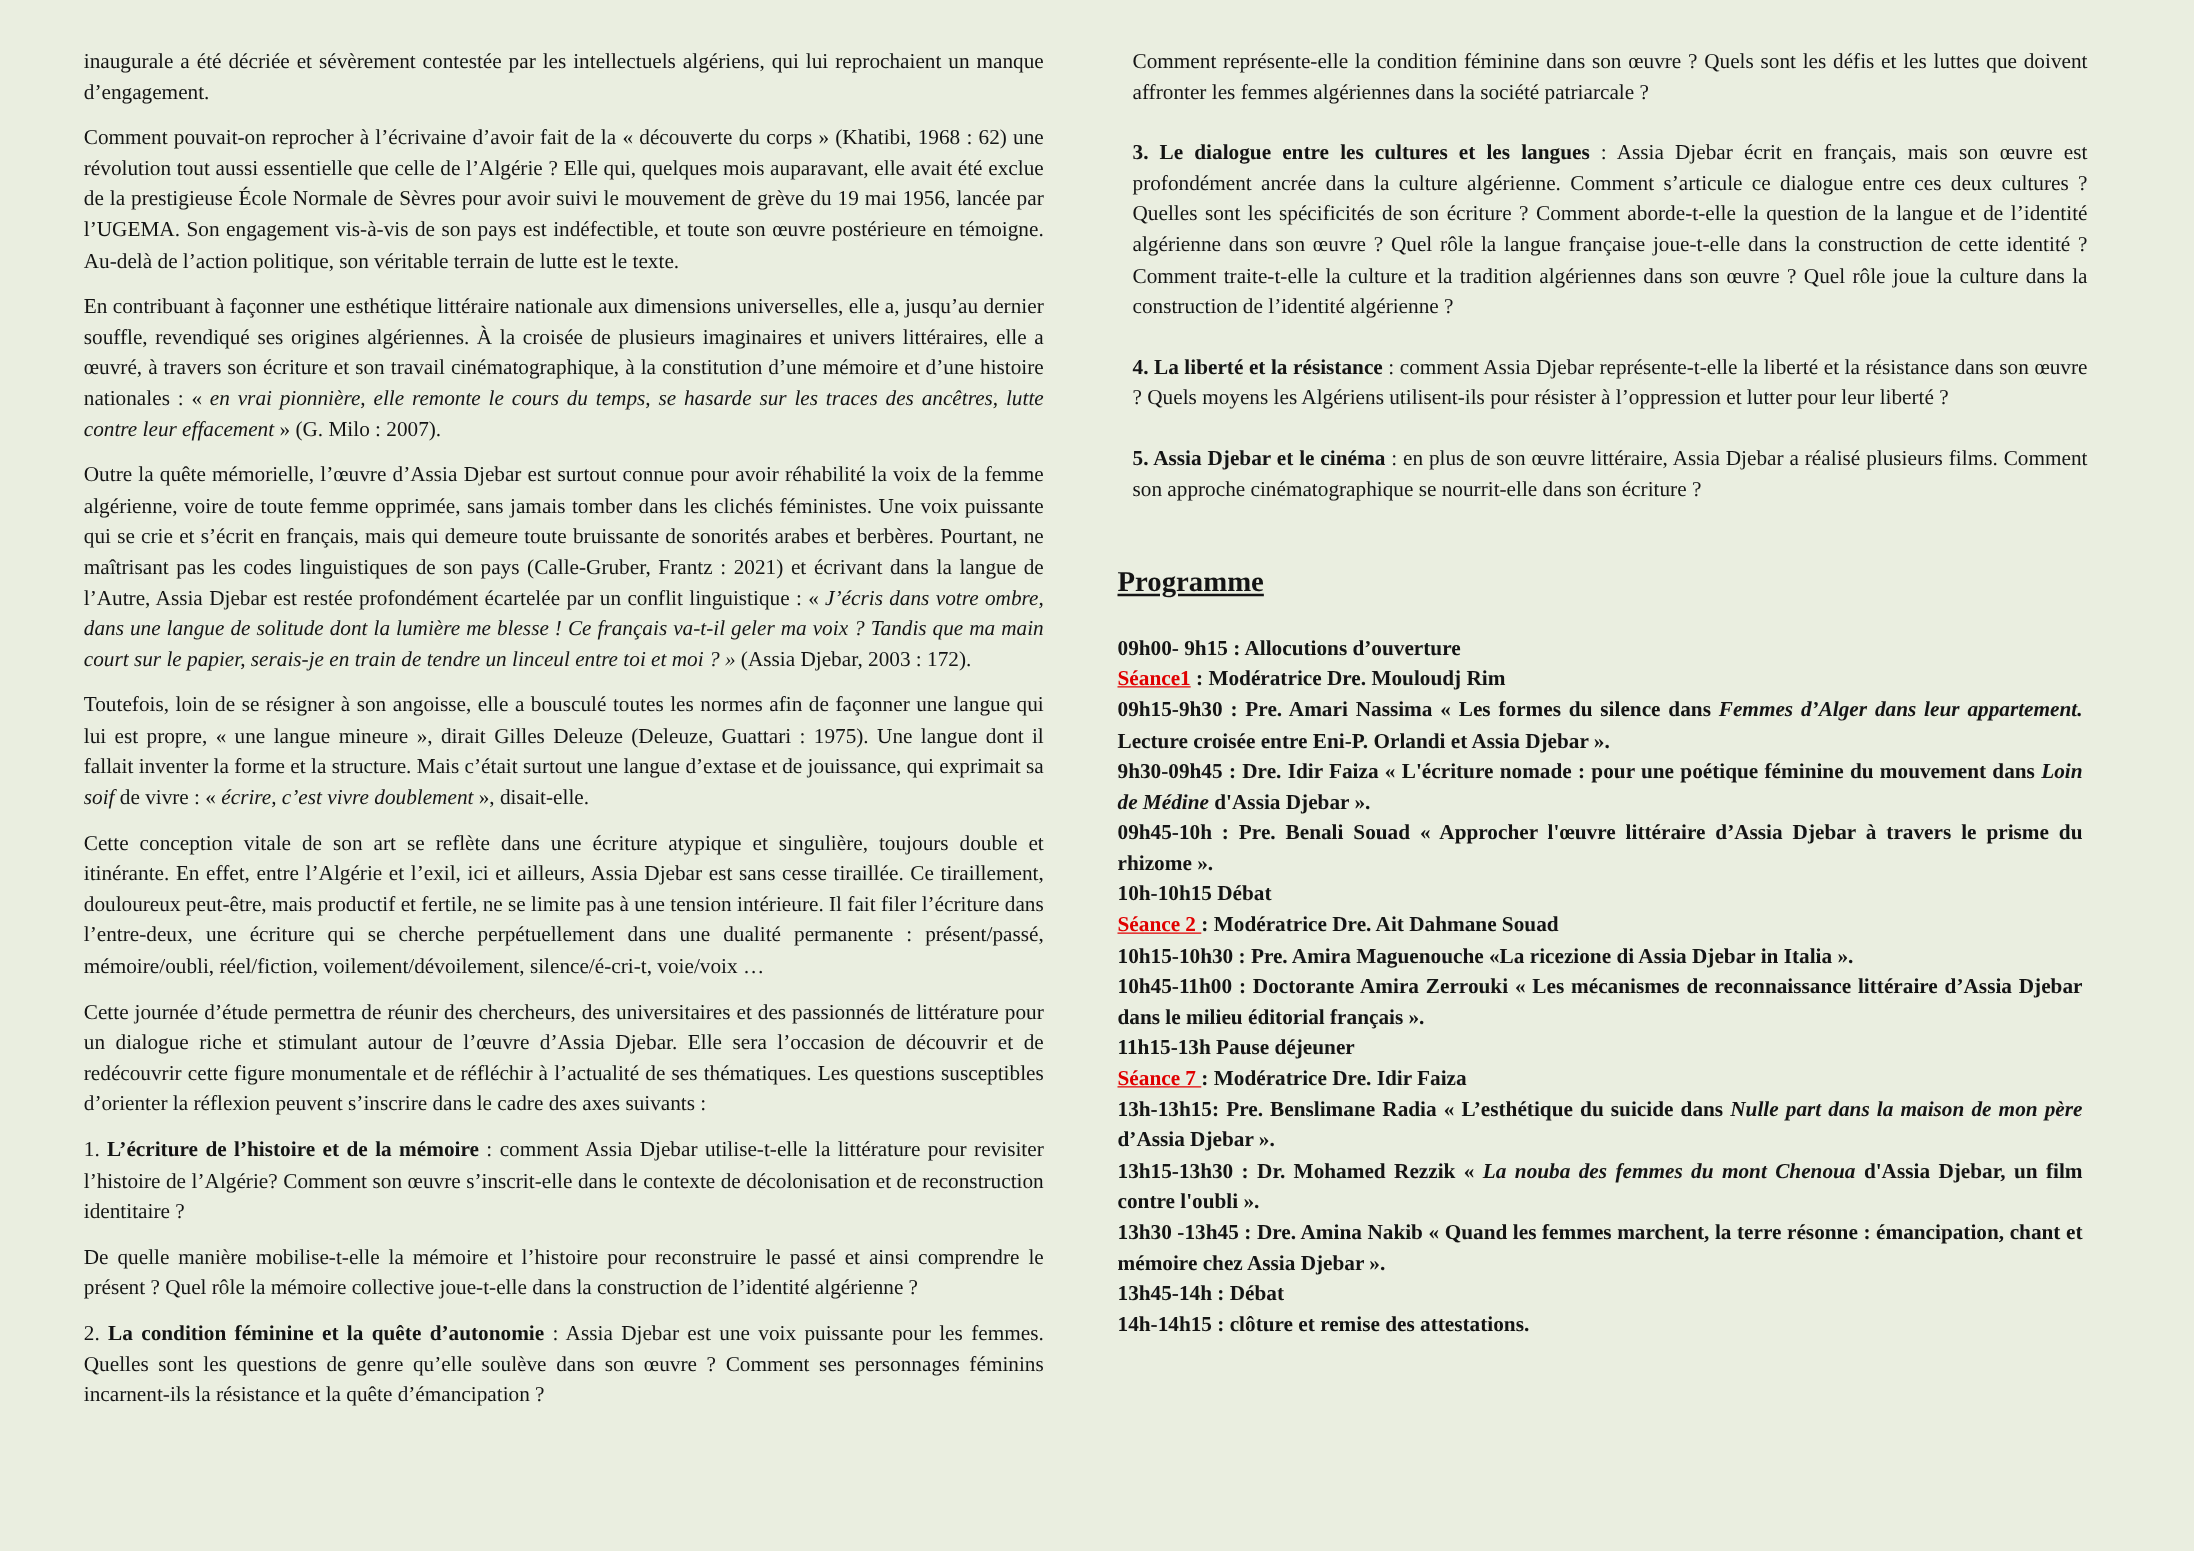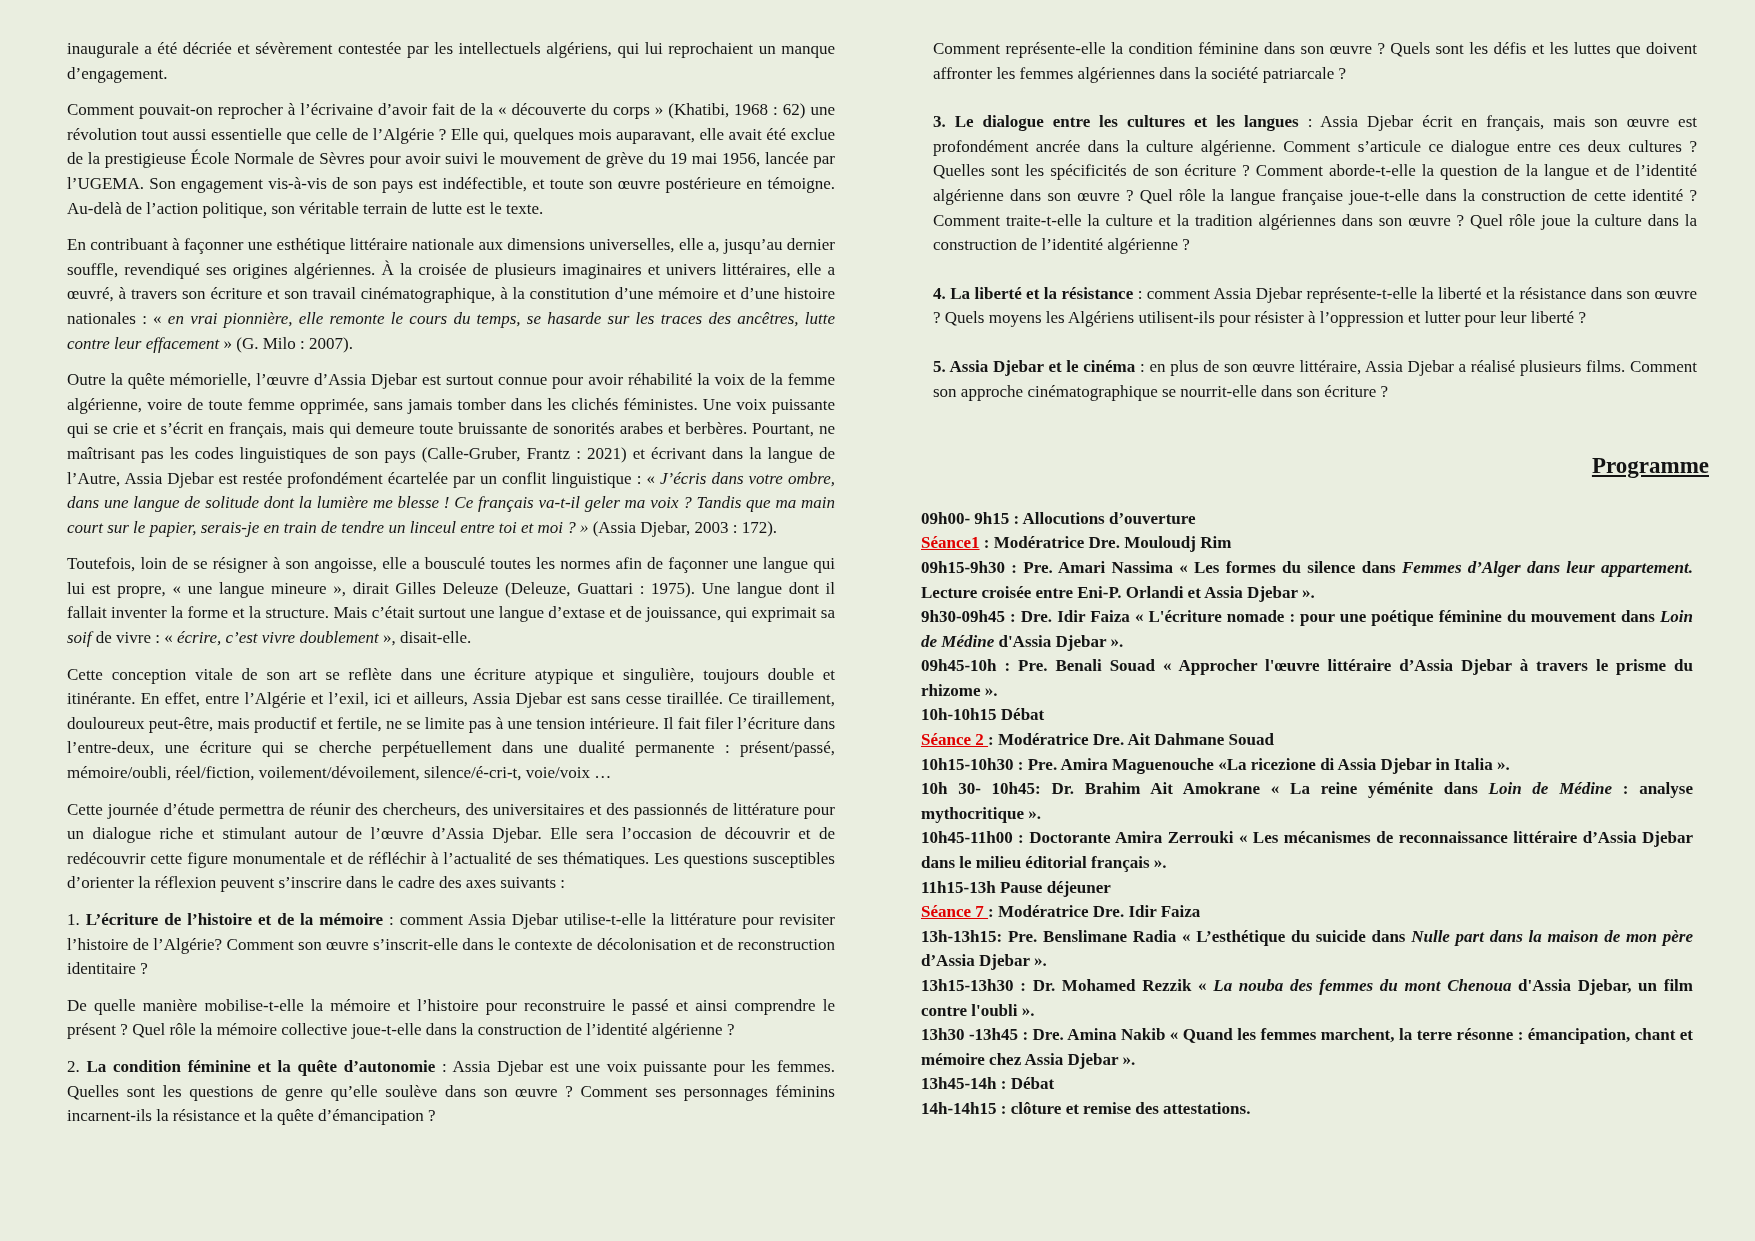--- a/index.html
+++ b/index.html
@@ -12,34 +12,34 @@
     color: #141414;
     font-family: "Liberation Serif", serif;
   }
   .col {
     position: absolute;
     top: 25px;
     font-size: 17px;
     line-height: 24.6px;
   }
   .col-left  { left: 55px;  width: 792px; }
-  .col-right { left: 921px; width: 788px; }
+  .col-right { left: 894px; width: 788px; }
 
   .col-left p, .rc-items p {
     margin: 12px;
     text-align: justify;
   }
   .rc-items p { margin-bottom: 24px; }
   .rc-items p:last-child { margin-bottom: 0; }
 
   .prog-title {
     font-size: 23px;
     font-weight: bold;
     text-decoration: underline;
-    text-align: right;
+    text-align: left;
     margin: 50px 0 28px 0;
   }
   .prog { width: 772px; }
   .prog p {
     margin: 0;
     font-weight: bold;
     text-align: justify;
   }
 
   .b   { font-weight: bold; }
@@ -76,21 +76,20 @@
 
     <div class="prog">
         <p><span class="b">09h00- 9h15 : Allocutions d’ouverture</span></p>
         <p><span class="b u red">Séance1</span><span class="b"> : Modératrice Dre. Mouloudj Rim</span></p>
         <p><span class="b">09h15-9h30 : Pre. Amari Nassima « Les formes du silence dans </span><span class="b i">Femmes d’Alger dans leur appartement.</span><span class="b"> Lecture croisée entre Eni-P. Orlandi et Assia Djebar ».</span></p>
         <p><span class="b">9h30-09h45 : Dre. Idir Faiza « L'écriture nomade : pour une poétique féminine du mouvement dans </span><span class="b i">Loin de Médine</span><span class="b"> d'Assia Djebar ».</span></p>
         <p><span class="b">09h45-10h : Pre. Benali Souad « Approcher l'œuvre littéraire d’Assia Djebar à travers le prisme du rhizome ».</span></p>
         <p><span class="b">10h-10h15 Débat</span></p>
         <p><span class="b u red">Séance 2 </span><span class="b">: Modératrice Dre. Ait Dahmane Souad</span></p>
         <p><span class="b">10h15-10h30 : Pre. Amira Maguenouche «La ricezione di Assia Djebar in Italia ».</span></p>
-        <p><span class="b">10h 30- 10h45: Dr. Brahim Ait Amokrane « La reine yéménite dans </span><span class="b i">Loin de Médine</span><span class="b"> : analyse mythocritique ».</span></p>
         <p><span class="b">10h45-11h00 : Doctorante Amira Zerrouki « Les mécanismes de reconnaissance littéraire d’Assia Djebar dans le milieu éditorial français ».</span></p>
         <p><span class="b">11h15-13h Pause déjeuner</span></p>
         <p><span class="b u red">Séance 7 </span><span class="b">: Modératrice Dre. Idir Faiza</span></p>
         <p><span class="b">13h-13h15: Pre. Benslimane Radia « L’esthétique du suicide dans </span><span class="b i">Nulle part dans la maison de mon père</span><span class="b"> d’Assia Djebar ».</span></p>
         <p><span class="b">13h15-13h30 : Dr. Mohamed Rezzik « </span><span class="b i">La nouba des femmes du mont Chenoua</span><span class="b"> d'Assia Djebar, un film contre l'oubli ».</span></p>
         <p><span class="b">13h30 -13h45 : Dre. Amina Nakib « Quand les femmes marchent, la terre résonne : émancipation, chant et mémoire chez Assia Djebar ».</span></p>
         <p><span class="b">13h45-14h : Débat</span></p>
         <p><span class="b">14h-14h15 : clôture et remise des attestations.</span></p>
       </div>
   </div>

